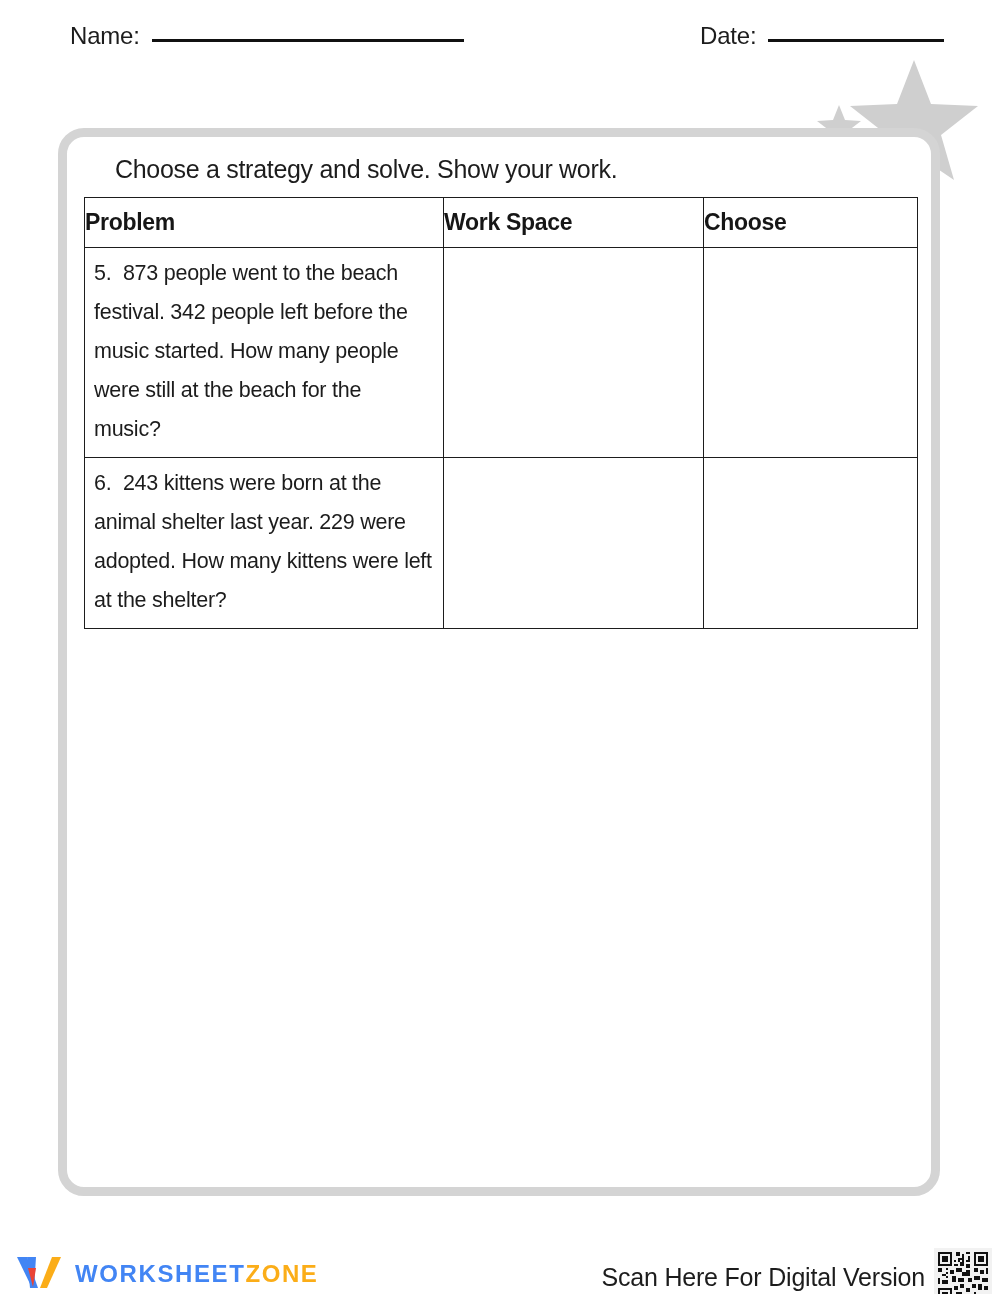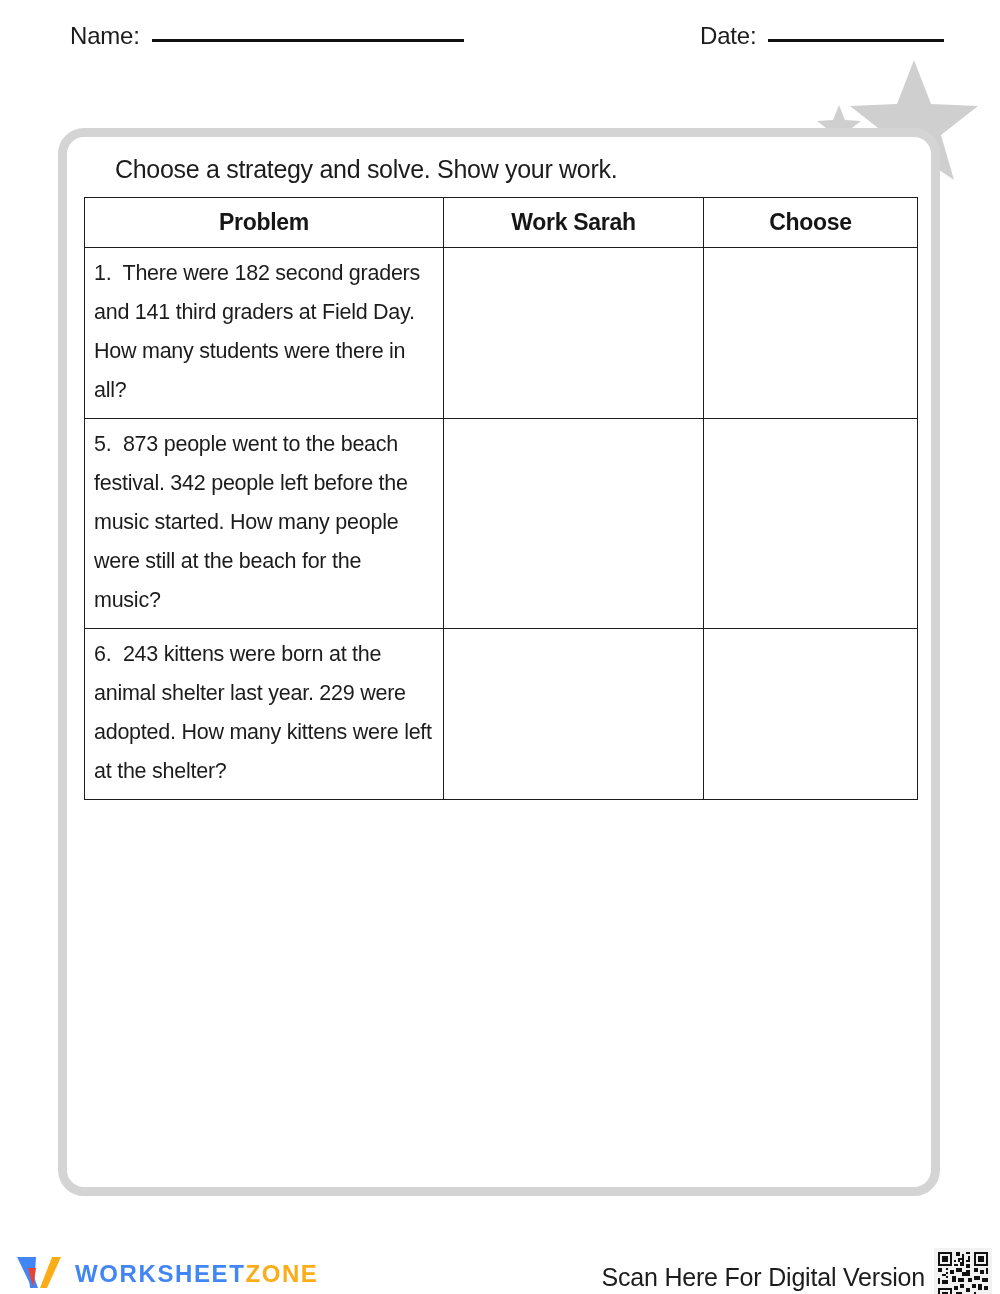--- a/index.html
+++ b/index.html
@@ -100,21 +100,21 @@
     border: 1.6px solid #1d1d1d;
     vertical-align: top;
     background: #ffffff;
   }
   .ws-table col.c-problem { width: 359px; }
   .ws-table col.c-work    { width: 260px; }
   .ws-table col.c-answer  { width: 214px; }
 
   .ws-table thead th {
     height: 50px;
-    text-align: center;
+    text-align: left;
     vertical-align: middle;
     font-size: 23px;
     font-weight: bold;
     letter-spacing: -0.3px;
     color: #161616;
   }
 
   .ws-table tbody td {
     height: 158px;
     padding: 8px 10px 8px 10px;
@@ -207,30 +207,25 @@
 
   <table class="ws-table">
     <colgroup>
       <col class="c-problem">
       <col class="c-work">
       <col class="c-answer">
     </colgroup>
     <thead>
       <tr>
         <th>Problem</th>
-        <th>Work Sarah</th>
+        <th>Work Space</th>
         <th>Choose</th>
       </tr>
     </thead>
     <tbody>
-      <tr>
-        <td class="cell-problem"><span class="prob-num">1.</span>&nbsp; <span>There were 182 second graders and 141 third graders at Field Day. How many students were there in all?</span></td>
-        <td class="cell-work"></td>
-        <td class="cell-answer"></td>
-      </tr>
       <tr>
         <td class="cell-problem"><span class="prob-num">5.</span>&nbsp; <span>873 people went to the beach festival. 342 people left before the music started. How many people were still at the beach for the music?</span></td>
         <td class="cell-work"></td>
         <td class="cell-answer"></td>
       </tr>
       <tr class="r-tall">
         <td class="cell-problem"><span class="prob-num">6.</span>&nbsp; <span>243 kittens were born at the animal shelter last year. 229 were adopted. How many kittens were left at the shelter?</span></td>
         <td class="cell-work"></td>
         <td class="cell-answer"></td>
       </tr>

